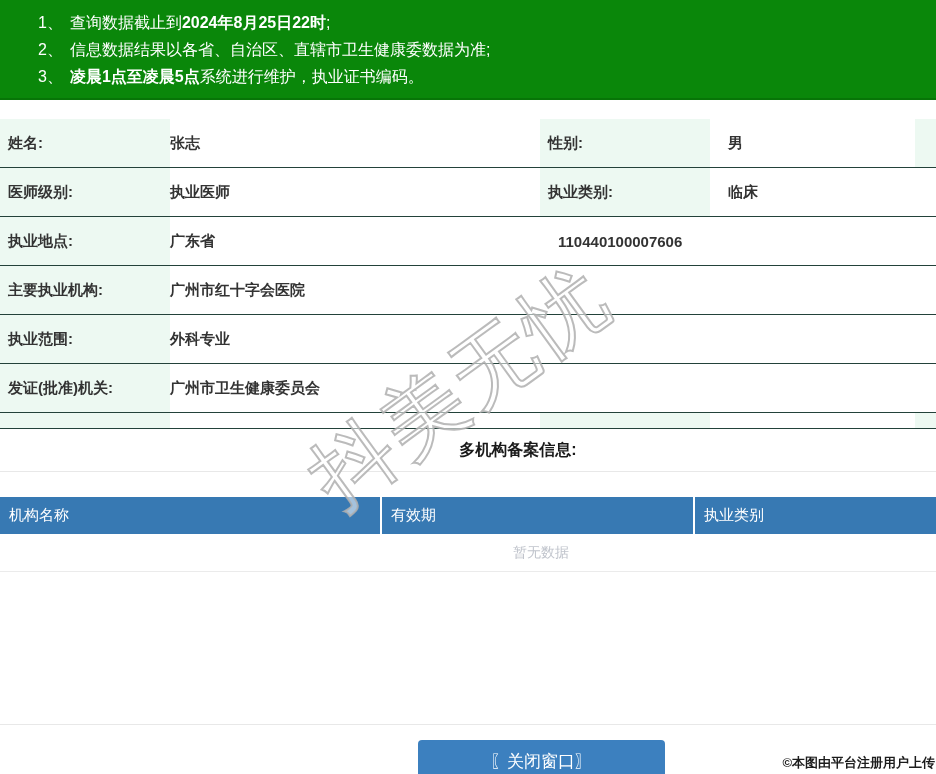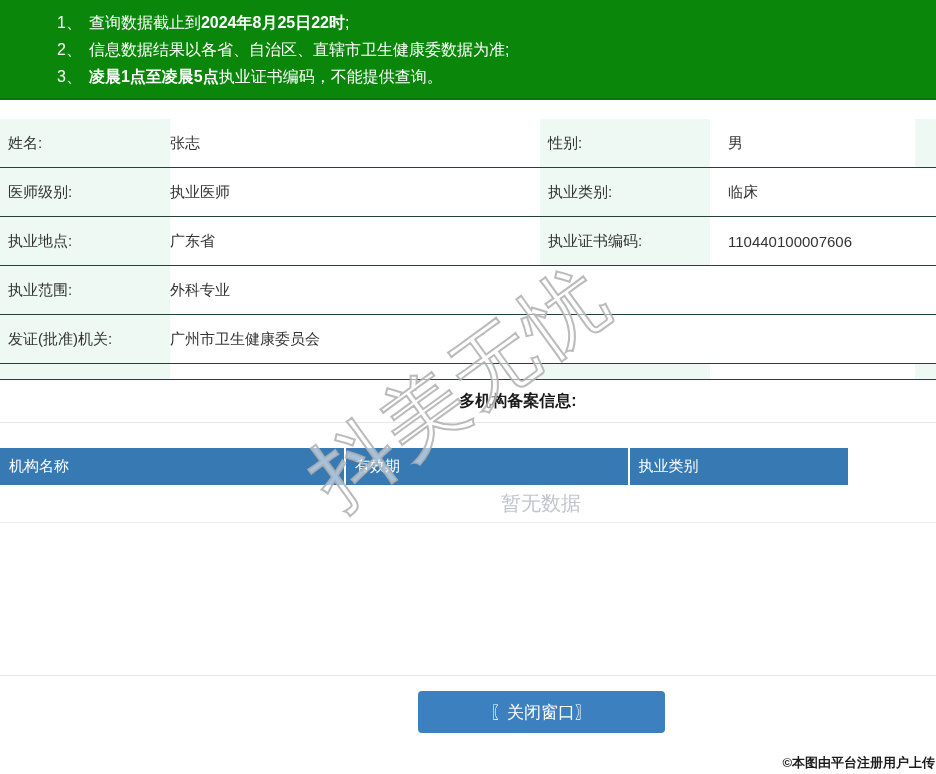--- a/index.html
+++ b/index.html
@@ -6,61 +6,61 @@
   html, body {
     width: 936px; height: 774px;
     font-family: "Liberation Sans", "DejaVu Sans", sans-serif;
     background: #ffffff; overflow: hidden; position: relative;
   }
   
   .notice-bar {
     width: 936px; height: 100px;
     background: #0a870a;
     color: #ffffff;
-    padding: 9px 0 0 57px;
+    padding: 9px 0 0 38px;
     border-bottom: 2px solid #077507;
   }
   .notice-line { font-size: 16px; line-height: 27px; white-space: nowrap; }
   .notice-line .num { margin-right: 7px; }
   .notice-line b { font-weight: bold; }
   
   .info-table { margin-top: 19px; width: 936px; }
-  .irow { display: flex; border-bottom: 1px solid #23423a; height: 49px; align-items: stretch; }
+  .irow { display: flex; border-bottom: 1px solid #23423a; height: 49px; align-items: stretch; font-weight: bold; }
   .irow.thin { height: 16px; }
   .cell { display: flex; align-items: center; font-size: 15px; color: #333333; }
   .cl { background: #edf9f2; padding-left: 8px; }
   .cv { background: #ffffff; }
   .cv2 { background: #ffffff; padding-left: 18px; }
   .w170 { width: 170px; }
   .w370 { width: 370px; }
   .w205 { width: 205px; }
   .w766 { width: 766px; }
   .sliver { width: 21px; padding: 0; }
   .sliver-white { width: 21px; padding: 0; background: #ffffff; }
   
   .filing-title-wrap {
     height: 43px; padding-left: 100px;
     display: flex; align-items: center; justify-content: center;
     border-bottom: 1px solid #e8e8e8;
   }
   .filing-title { font-size: 16px; font-weight: bold; color: #1a1a1a; }
   .filing-gap { height: 25px; }
-  .filing-header { display: flex; width: 848px; height: 37px; background: #3779b3; }
+  .filing-header { display: flex; width: 936px; height: 37px; background: #3779b3; }
   .fh-cell {
     color: #ffffff; font-size: 15px; display: flex; align-items: center;
     padding-left: 9px; border-right: 2px solid #ffffff;
   }
   .fh-cell:last-child { border-right: none; }
   .w382 { width: 382px; }
   .w313 { width: 313px; }
   .w241 { width: 241px; }
   .empty-row {
     height: 38px; padding-left: 146px;
     display: flex; align-items: center; justify-content: center;
-    color: #c0c4cc; font-size: 20px;
+    color: #c0c4cc; font-size: 14px;
     border-bottom: 1px solid #ebebeb;
   }
   .big-spacer { height: 153px; border-bottom: 1px solid #e8e8e8; }
   
   .footer-zone { padding-left: 146px; text-align: center; }
   .close-btn {
     margin-top: 15px;
     width: 247px; height: 42px;
     background: #3c80bf; color: #ffffff;
     font-size: 17px; font-family: "Liberation Sans", sans-serif;
@@ -84,44 +84,47 @@
     text-shadow: -1px -1px 0 #fff, 1px -1px 0 #fff, -1px 1px 0 #fff, 1px 1px 0 #fff;
     z-index: 11;
   }
 </style>
 </head>
 <body>
 
 <div class="notice-bar">
   <div class="notice-line"><span class="num">1、</span><span>查询数据截止到</span><b>2024年8月25日22时</b><span>;</span></div>
   <div class="notice-line"><span class="num">2、</span><span>信息数据结果以各省、自治区、直辖市卫生健康委数据为准;</span></div>
-  <div class="notice-line"><span class="num">3、</span><b>凌晨1点至凌晨5点</b><span>执业证书编码，不能提供查询。</span></div>
+  <div class="notice-line"><span class="num">3、</span><b>凌晨1点至凌晨5点</b><span>系统进行维护，执业证书编码。</span></div>
 </div>
 
 <div class="info-table">
   <div class="irow">
     <div class="cell cl w170">姓名:</div>
     <div class="cell cv w370">张志</div>
     <div class="cell cl w170">性别:</div>
     <div class="cell cv2 w205">男</div>
     <div class="cell cl sliver"></div>
   </div>
   <div class="irow">
     <div class="cell cl w170">医师级别:</div>
     <div class="cell cv w370">执业医师</div>
     <div class="cell cl w170">执业类别:</div>
     <div class="cell cv2 w205">临床</div>
     <div class="cell sliver-white"></div>
   </div>
   <div class="irow">
     <div class="cell cl w170">执业地点:</div>
     <div class="cell cv w370">广东省</div>
-    <div class="cell cl w170">执业证书编码:</div>
     <div class="cell cv2 w205">110440100007606</div>
     <div class="cell sliver-white"></div>
+  </div>
+  <div class="irow">
+    <div class="cell cl w170">主要执业机构:</div>
+    <div class="cell cv w766">广州市红十字会医院</div>
   </div>
   <div class="irow">
     <div class="cell cl w170">执业范围:</div>
     <div class="cell cv w766">外科专业</div>
   </div>
   <div class="irow">
     <div class="cell cl w170">发证(批准)机关:</div>
     <div class="cell cv w766">广州市卫生健康委员会</div>
   </div>
   <div class="irow thin">

